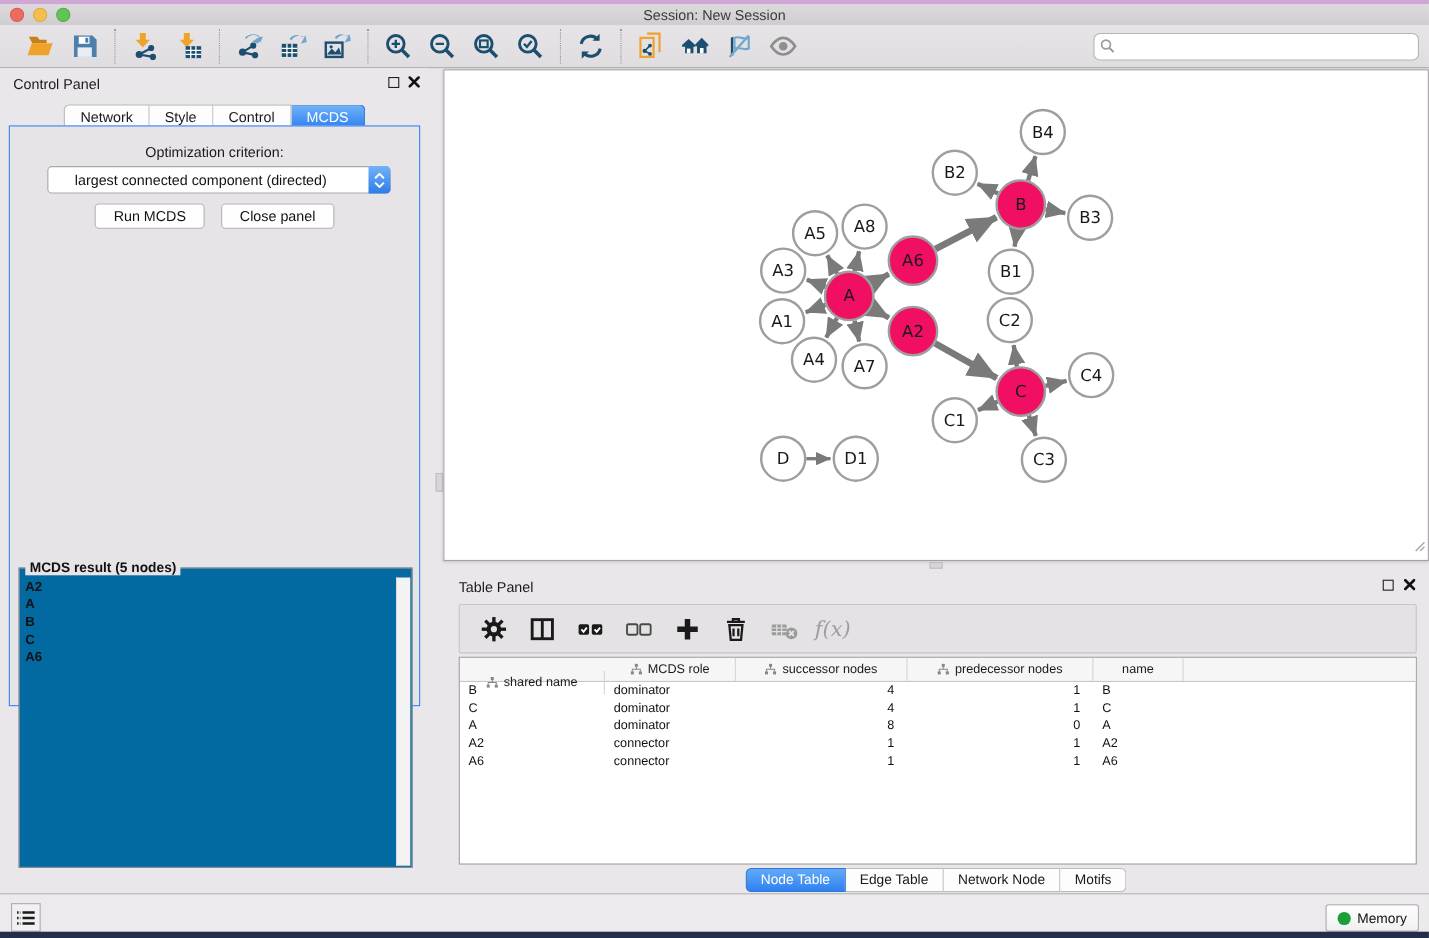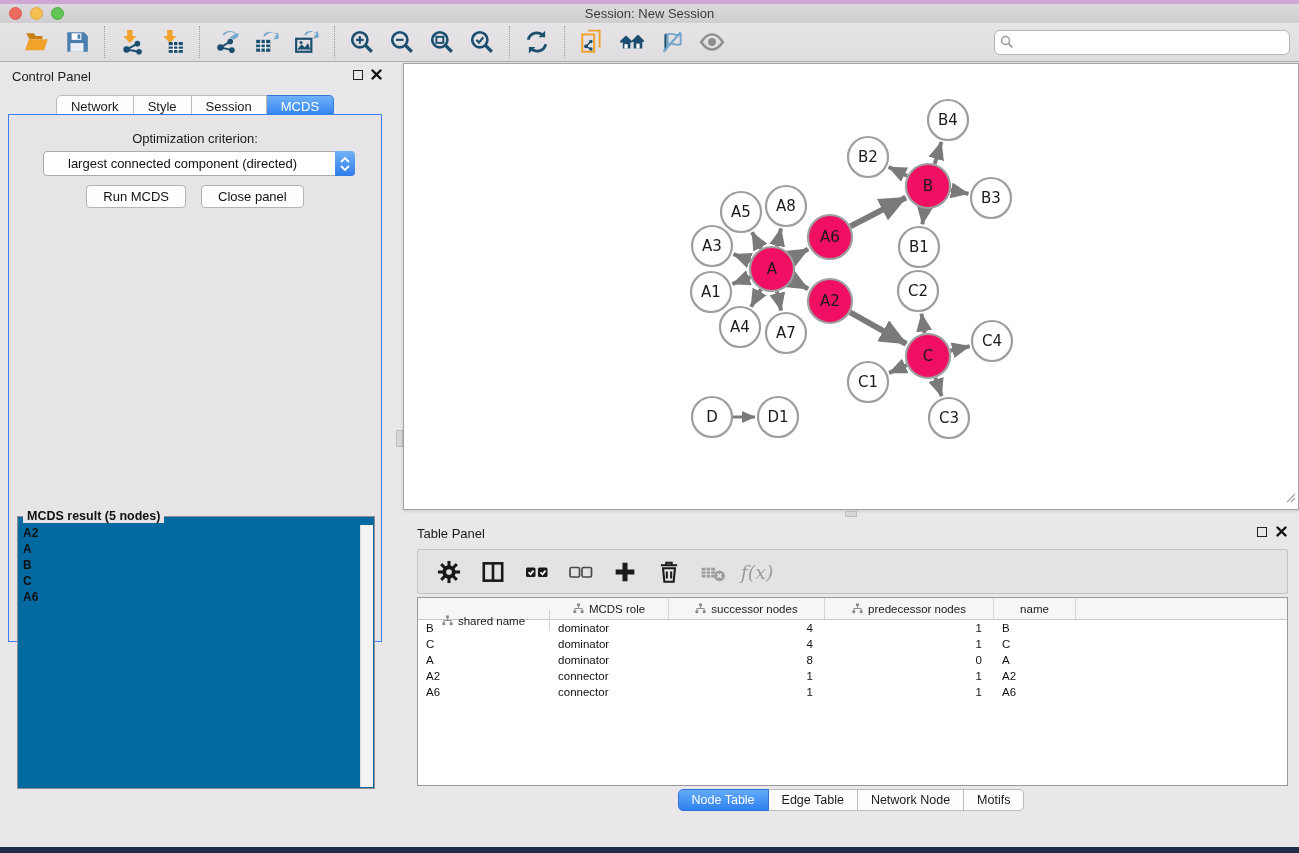--- a/index.html
+++ b/index.html
@@ -302,21 +302,21 @@
         <span class="close-x">
           <svg width="11" height="11" viewBox="0 0 11 11">
               <path d="M1.5 1.5l8 8M9.5 1.5l-8 8" stroke="#111" stroke-width="2.4" stroke-linecap="round"></path>
             </svg>
         </span>
       </div>
     </div>
     <div class="cp-tabs" id="cp-tabs">
         <div class="cp-tab">Network</div>
         <div class="cp-tab">Style</div>
-        <div class="cp-tab">Session</div>
+        <div class="cp-tab">Control</div>
         <div class="cp-tab active">MCDS</div>
       </div>
     <div class="cp-body">
       <div class="opt-label">Optimization criterion:</div>
       <div class="dropdown">
         <div class="dd-value">largest connected component (directed)</div>
         <div class="dd-step">
           <svg width="10" height="6" viewBox="0 0 10 6">
               <path d="M1 5l4-4 4 4" fill="none" stroke="#fff" stroke-width="1.8"></path>
             </svg>
@@ -635,14 +635,30 @@
         </div>
     </div>
     <div class="tp-tabs" id="tp-tabs">
         <div class="tp-tab active">Node Table</div>
         <div class="tp-tab">Edge Table</div>
         <div class="tp-tab">Network Node</div>
         <div class="tp-tab">Motifs</div>
       </div>
   </div>
 
+  <div class="statusbar">
+    <div class="list-btn">
+      <svg width="17" height="15" viewBox="0 0 17 15">
+        <g stroke="#1A1A1A" stroke-width="2.2">
+            <path d="M5.5 2.5h11M5.5 7.5h11M5.5 12.5h11"></path>
+          </g>
+        <g stroke="#1A1A1A" stroke-width="2.2" stroke-dasharray="1.4 1.2">
+            <path d="M0.5 2.5h3M0.5 7.5h3M0.5 12.5h3"></path>
+          </g>
+      </svg>
+    </div>
+    <div class="memory-btn">
+      <span class="mem-dot"></span>
+      <span>Memory</span>
+    </div>
+  </div>
   <div class="wallpaper-bottom"></div>
 </div>
 
 </body></html>

